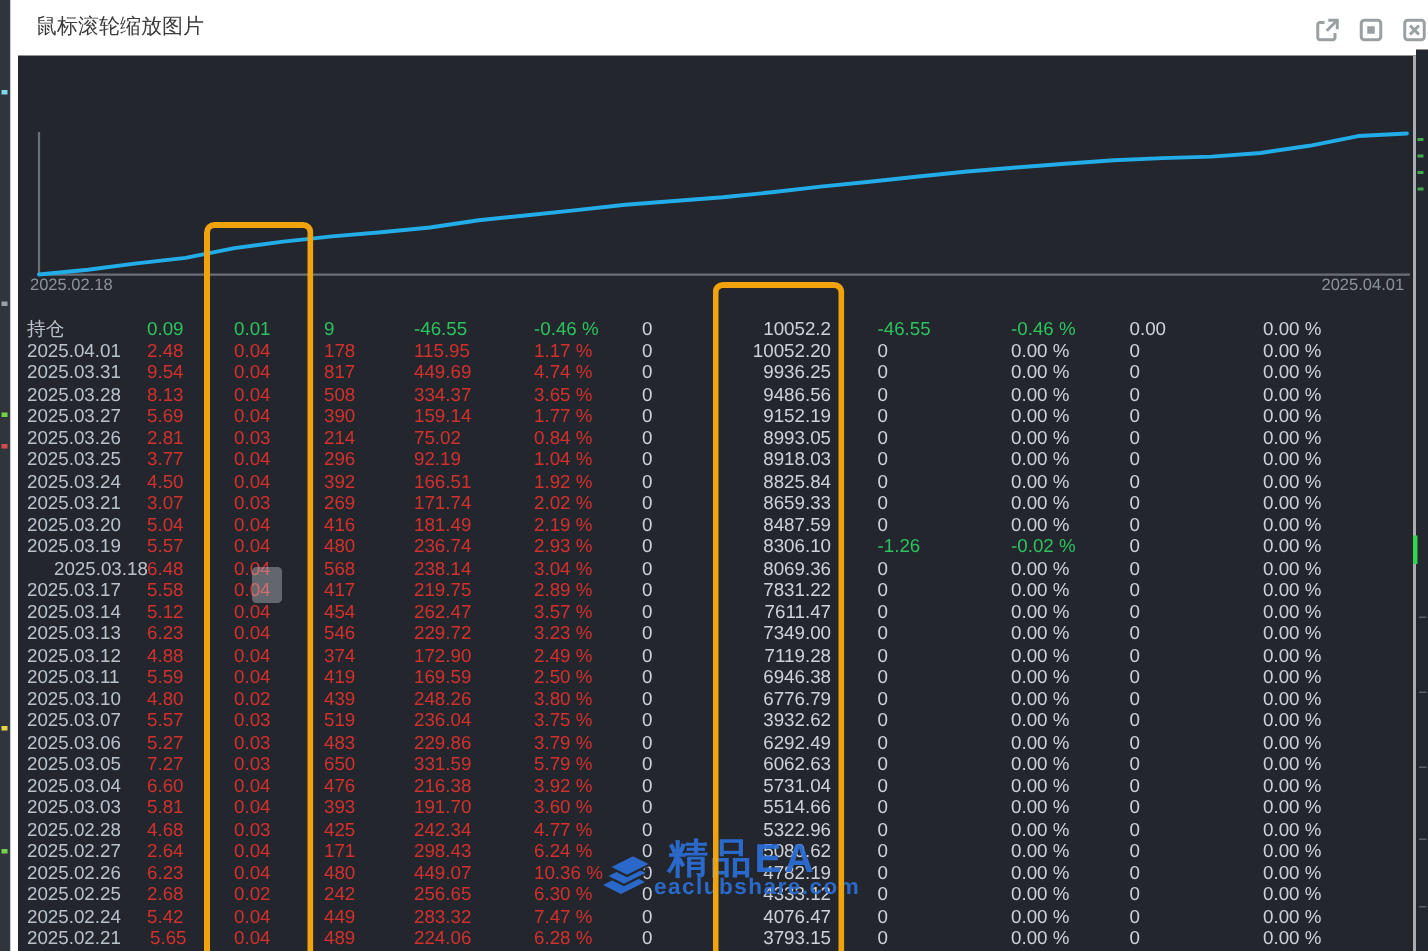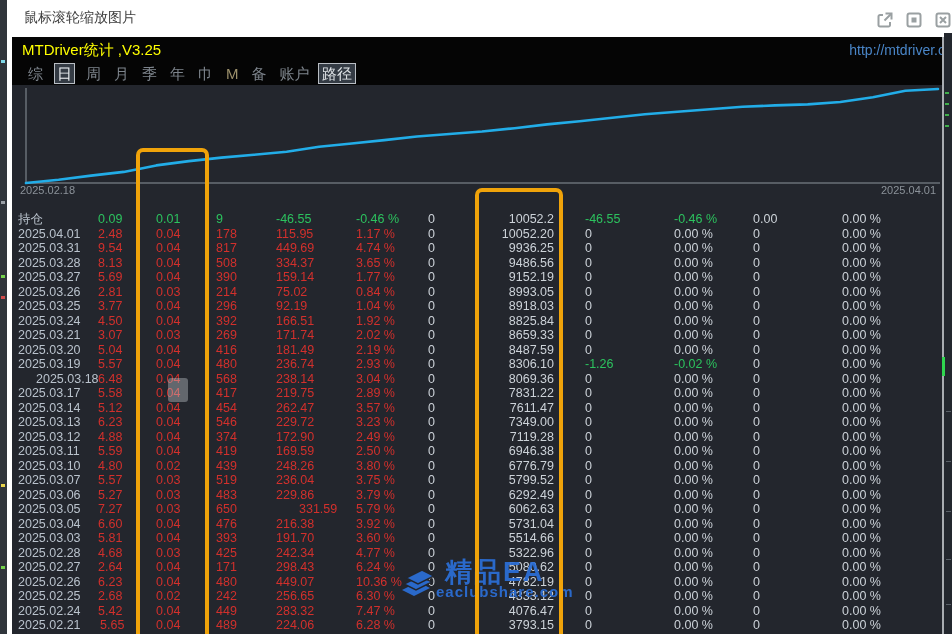--- a/index.html
+++ b/index.html
@@ -81,37 +81,20 @@
       <rect x="6.5" y="6.5" width="5" height="5" fill="#9aa0a2"></rect>
     </svg>
     <svg class="wicon" viewBox="0 0 18 18">
       <rect x="2.5" y="2.5" width="13" height="13" rx="2" fill="none" stroke="#9aa0a2" stroke-width="2"></rect>
       <path d="M6 6 L12 12 M12 6 L6 12" stroke="#9aa0a2" stroke-width="2"></path>
     </svg>
   </div>
 </div>
 
 <div id="panel">
-  <div id="panel-head">
-    <div id="app-title">MTDriver统计 ,V3.25</div>
-    <div id="app-url">http://mtdriver.c</div>
-    <div id="tab-row">
-        <div class="tab">综</div>
-        <div class="tab active">日</div>
-        <div class="tab">周</div>
-        <div class="tab">月</div>
-        <div class="tab">季</div>
-        <div class="tab">年</div>
-        <div class="tab">巾</div>
-        <div class="tab warm">M</div>
-        <div class="tab">备</div>
-        <div class="tab">账户</div>
-      </div>
-    <div id="path-btn">路径</div>
-  </div>
 
   <svg id="chart-svg" viewBox="0 0 930 115">
     <line x1="14" y1="6" x2="14" y2="101" stroke="#6a7077" stroke-width="1.5"></line>
     <line x1="14" y1="101" x2="928" y2="101" stroke="#6a7077" stroke-width="1.5"></line>
     <polyline id="curve" fill="none" stroke-width="2.6" stroke-linejoin="round" stroke-linecap="round" points="14.0,101.0 46.6,97.8 79.1,93.6 111.7,89.9 144.3,83.4 176.9,79.1 209.4,75.6 242.0,72.8 274.6,69.7 307.1,64.8 339.7,61.5 372.3,58.1 404.9,54.5 437.4,52.0 470.0,49.5 502.6,46.2 535.1,42.4 567.7,39.2 600.3,35.7 632.9,32.3 665.4,29.7 698.0,27.2 730.6,24.8 763.1,23.4 795.7,22.4 828.3,20.0 860.9,15.2 893.4,8.7 926.0,7.0" stroke="#22ade8"></polyline>
   </svg>
   <div class="axis-label" style="left:8px;top:147px;">2025.02.18</div>
   <div class="axis-label" style="left:869px;top:147px;">2025.04.01</div>
 
   <div id="rows">
@@ -368,21 +351,21 @@
         <span class="cell c-light" style="left: 830px;">0.00 %</span>
       </div>
       <div class="trow">
         <span class="cell c-date" style="left: 6px;">2025.03.07</span>
         <span class="cell c-red" style="left: 86px;">5.57</span>
         <span class="cell c-red" style="left: 144px;">0.03</span>
         <span class="cell c-red" style="left: 204px;">519</span>
         <span class="cell c-red" style="left: 264px;">236.04</span>
         <span class="cell c-red" style="left: 344px;">3.75 %</span>
         <span class="cell c-light" style="left: 416px;">0</span>
-        <span class="cell c-light r" style="left: 462px; width: 80px;">5799.52</span>
+        <span class="cell c-light r" style="left: 462px; width: 80px;">3932.62</span>
         <span class="cell c-light" style="left: 573px;">0</span>
         <span class="cell c-light" style="left: 662px;">0.00 %</span>
         <span class="cell c-light" style="left: 741px;">0</span>
         <span class="cell c-light" style="left: 830px;">0.00 %</span>
       </div>
       <div class="trow">
         <span class="cell c-date" style="left: 6px;">2025.03.06</span>
         <span class="cell c-red" style="left: 86px;">5.27</span>
         <span class="cell c-red" style="left: 144px;">0.03</span>
         <span class="cell c-red" style="left: 204px;">483</span>
@@ -393,21 +376,21 @@
         <span class="cell c-light" style="left: 573px;">0</span>
         <span class="cell c-light" style="left: 662px;">0.00 %</span>
         <span class="cell c-light" style="left: 741px;">0</span>
         <span class="cell c-light" style="left: 830px;">0.00 %</span>
       </div>
       <div class="trow">
         <span class="cell c-date" style="left: 6px;">2025.03.05</span>
         <span class="cell c-red" style="left: 86px;">7.27</span>
         <span class="cell c-red" style="left: 144px;">0.03</span>
         <span class="cell c-red" style="left: 204px;">650</span>
-        <span class="cell c-red" style="left: 264px; margin-left: 23px;">331.59</span>
+        <span class="cell c-red" style="left: 264px;">331.59</span>
         <span class="cell c-red" style="left: 344px;">5.79 %</span>
         <span class="cell c-light" style="left: 416px;">0</span>
         <span class="cell c-light r" style="left: 462px; width: 80px;">6062.63</span>
         <span class="cell c-light" style="left: 573px;">0</span>
         <span class="cell c-light" style="left: 662px;">0.00 %</span>
         <span class="cell c-light" style="left: 741px;">0</span>
         <span class="cell c-light" style="left: 830px;">0.00 %</span>
       </div>
       <div class="trow">
         <span class="cell c-date" style="left: 6px;">2025.03.04</span>

